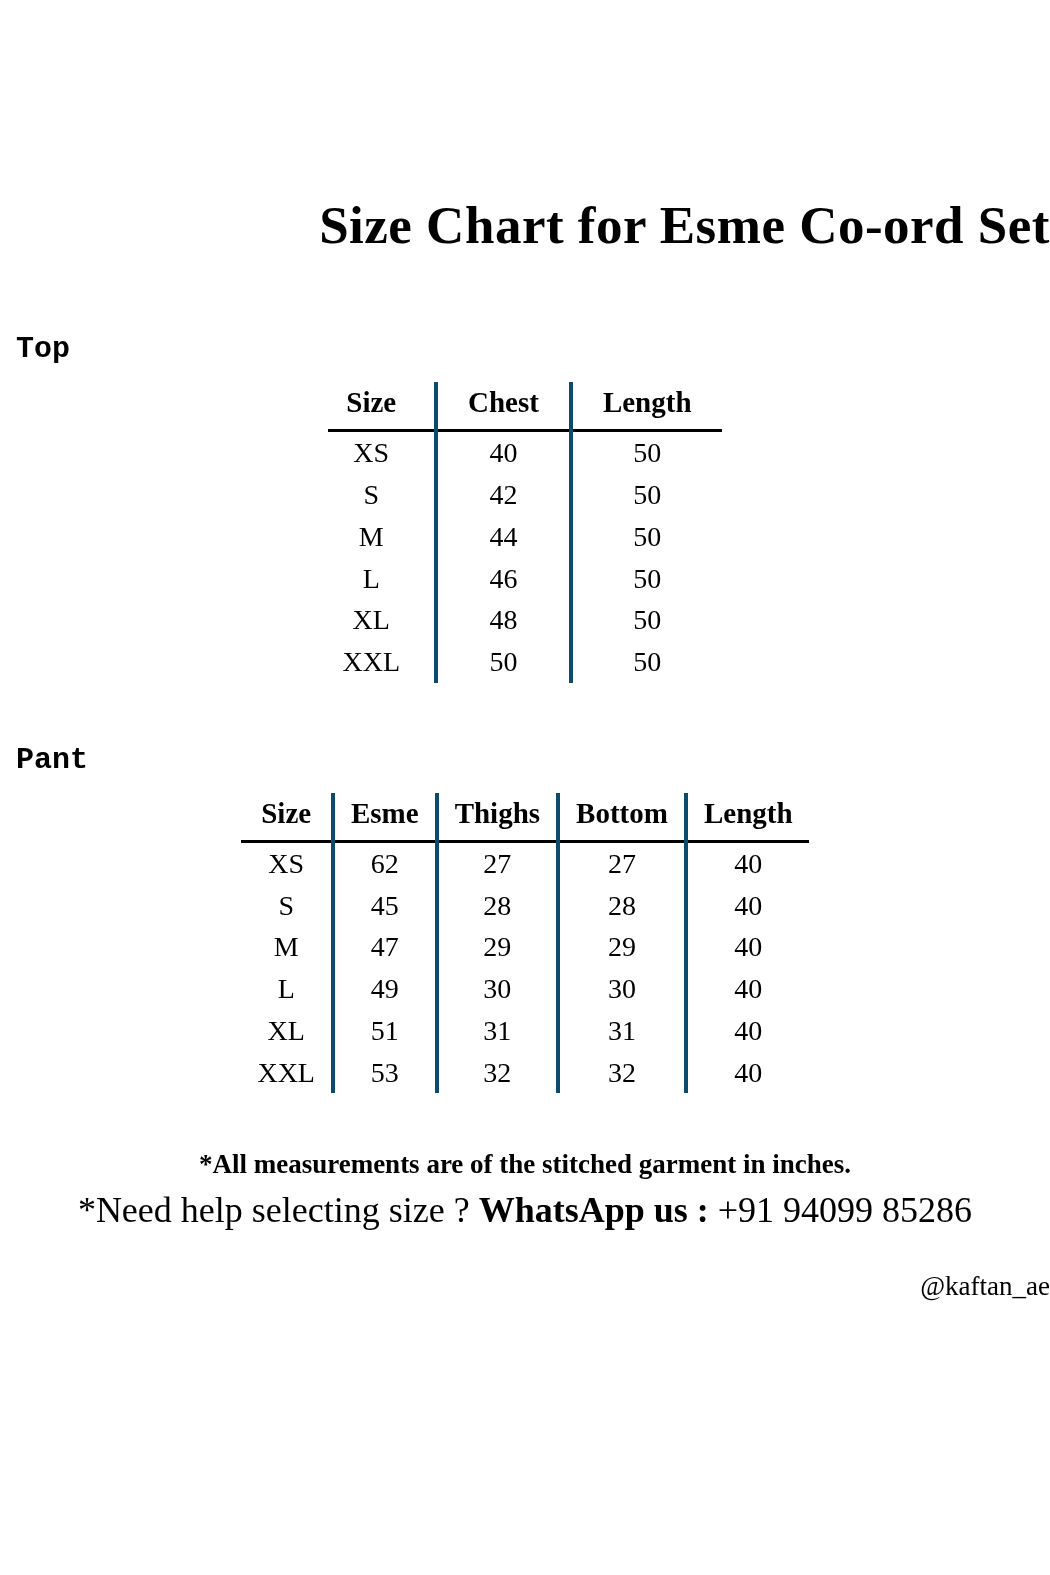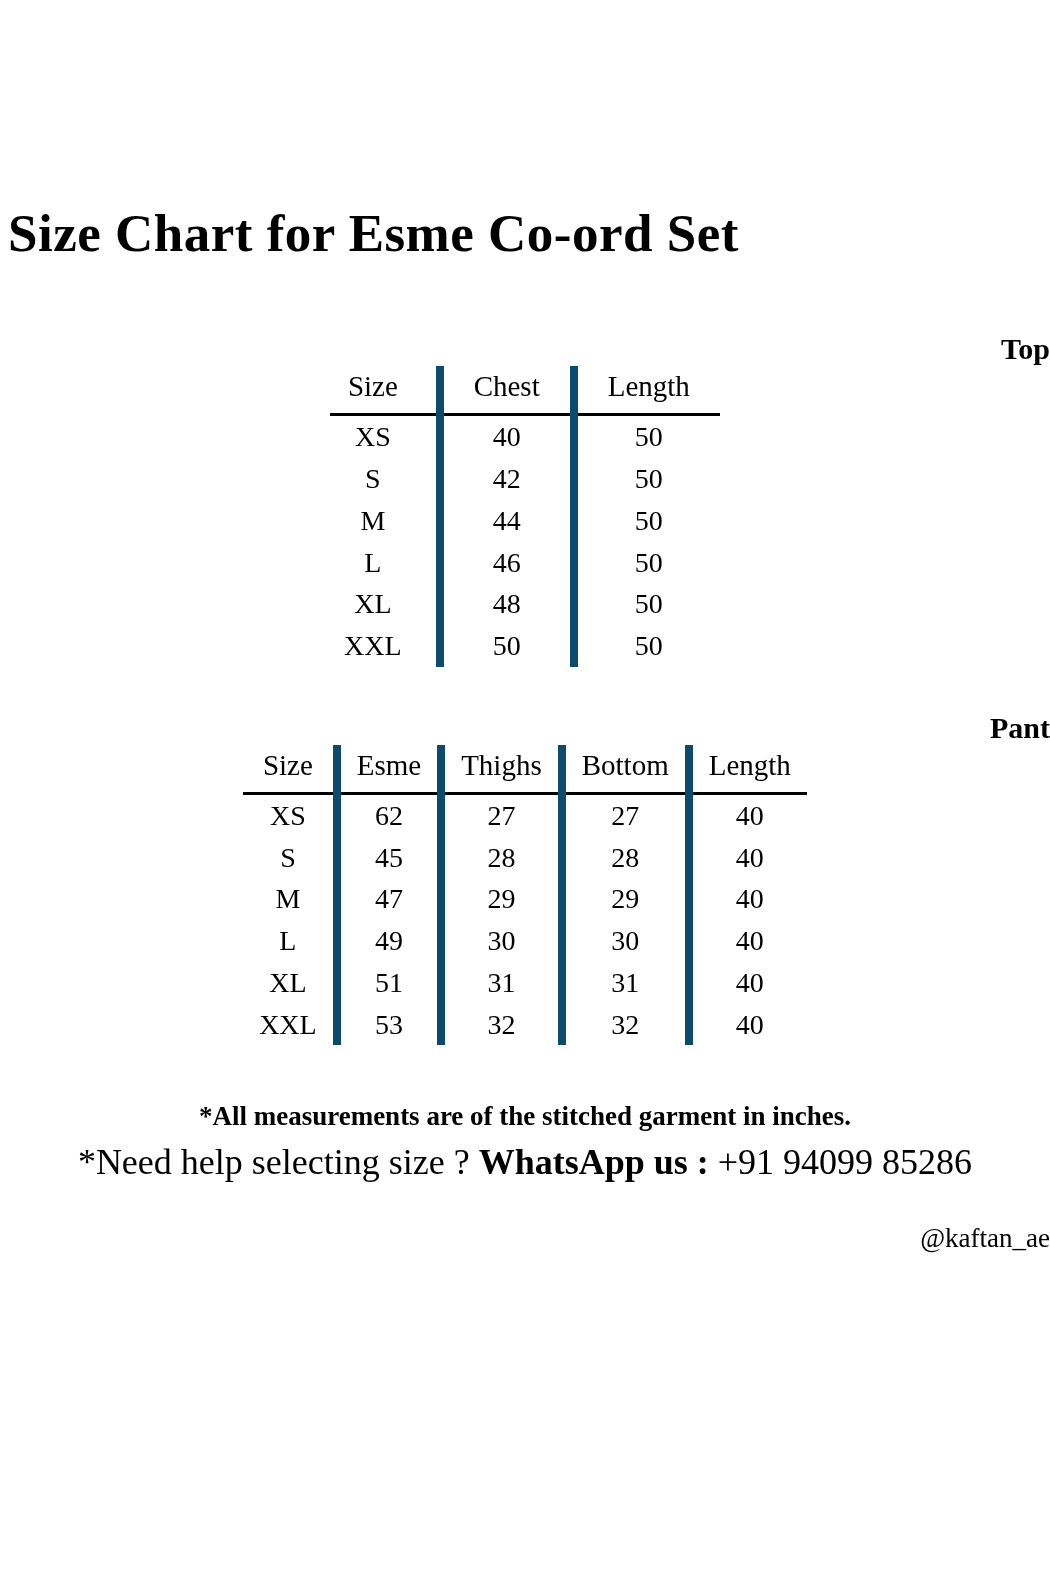--- a/index.html
+++ b/index.html
@@ -16,67 +16,67 @@
     position: relative;
   }
   .page {
     width: 1050px;
     height: 1575px;
     position: relative;
     box-sizing: border-box;
   }
 
   .title {
-    text-align: left;
+    text-align: right;
     font-family: "Liberation Serif", serif;
     font-weight: bold;
     font-size: 53px;
     letter-spacing: 0.5px;
-    margin: 8px;
+    margin: 0;
     padding-top: 196px;
     line-height: 1.1;
   }
 
   .section-head {
-    text-align: right;
-    font-family: Liberation Serif, serif;
+    text-align: left;
+    font-family: Liberation Mono, monospace;
     font-weight: bold;
     font-size: 30px;
-    margin: 0;
+    margin: 16px;
   }
   .section-head.top-head { padding-top: 62px; }
   .section-head.pant-head { padding-top: 44px; }
 
   .table-wrap {
     display: flex;
     justify-content: center;
   }
 
   table.sizetbl {
     border-collapse: collapse;
     font-family: "Liberation Serif", serif;
   }
   table.sizetbl th {
-    font-weight: normal;
+    font-weight: bold;
     font-size: 29px;
     padding: 6px 22px 10px 22px;
     text-align: center;
     border-bottom: 3px solid #000;
     white-space: nowrap;
   }
   table.sizetbl td {
     font-size: 28px;
     text-align: center;
     padding: 2px 22px;
     white-space: nowrap;
     line-height: 1.42;
   }
   table.sizetbl th.vsep,
   table.sizetbl td.vsep {
-    border-left: 8px solid #0c4a6e;
+    border-left: 4px solid #0c4a6e;
   }
   table.sizetbl tr.first-body td {
     padding-top: 7px;
   }
 
   
   #top-table th { padding: 4px 30px 10px 30px; }
   #top-table td { padding: 1px 30px; }
   #top-table th:first-child, #top-table td:first-child { padding-left: 14px; padding-right: 34px; }
 

